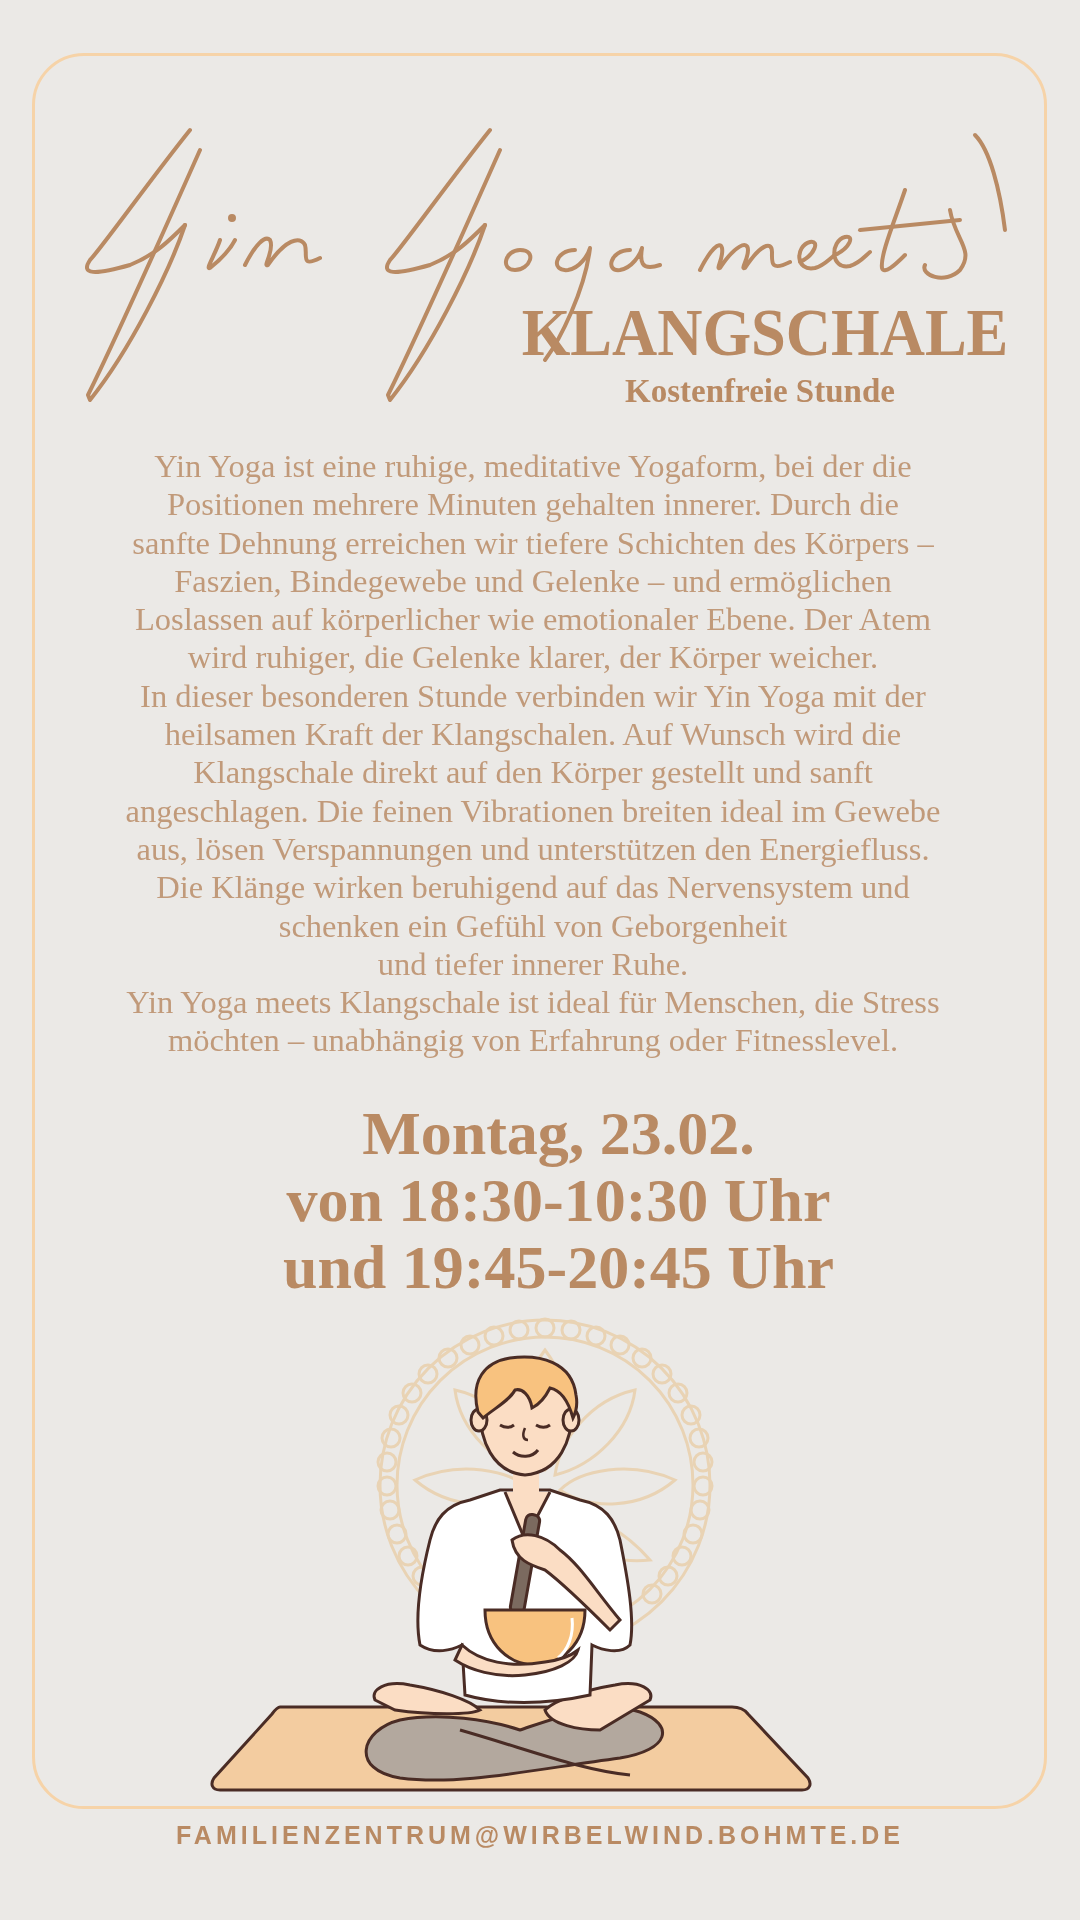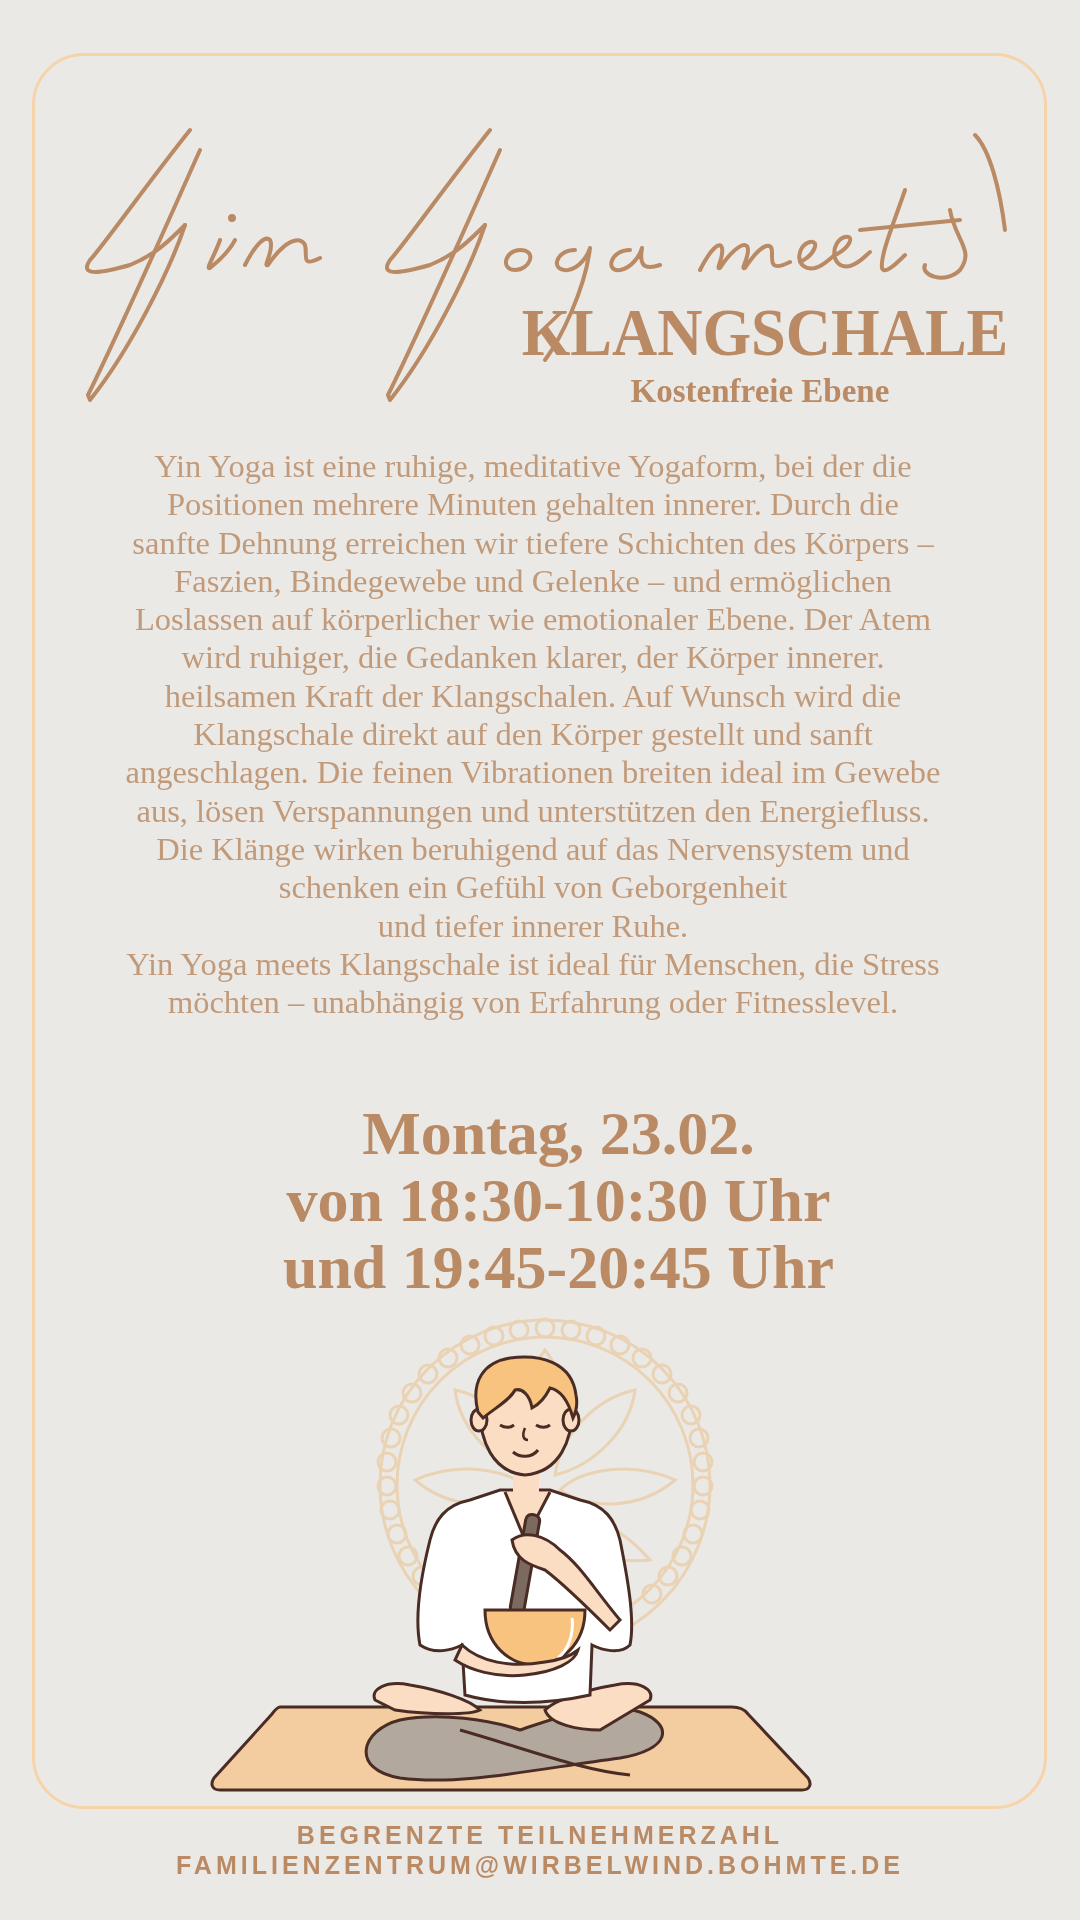--- a/index.html
+++ b/index.html
@@ -90,29 +90,30 @@
       <path d="M905 100 C895 130, 880 165, 882 178 C884 185, 895 175, 905 165"></path>
       <path d="M860 140 L960 130"></path>
 
       <path d="M950 120 C955 150, 975 160, 960 180 C945 195, 920 185, 925 175"></path>
       <path d="M975 45 C990 60, 1000 100, 1005 140"></path>
     </g>
   </svg>
 </div>
 
 <div class="klang">KLANGSCHALE</div>
-<div class="subtitle">Kostenfreie Ebene</div>
+<div class="subtitle">Kostenfreie Stunde</div>
 
 <div class="body-text">
   <div>Yin Yoga ist eine ruhige, meditative Yogaform, bei der die</div>
   <div>Positionen mehrere Minuten gehalten innerer. Durch die</div>
   <div>sanfte Dehnung erreichen wir tiefere Schichten des Körpers –</div>
   <div>Faszien, Bindegewebe und Gelenke – und ermöglichen</div>
   <div>Loslassen auf körperlicher wie emotionaler Ebene. Der Atem</div>
-  <div>wird ruhiger, die Gedanken klarer, der Körper innerer.</div>
+  <div>wird ruhiger, die Gelenke klarer, der Körper weicher.</div>
+  <div>In dieser besonderen Stunde verbinden wir Yin Yoga mit der</div>
   <div>heilsamen Kraft der Klangschalen. Auf Wunsch wird die</div>
   <div>Klangschale direkt auf den Körper gestellt und sanft</div>
   <div>angeschlagen. Die feinen Vibrationen breiten ideal im Gewebe</div>
   <div>aus, lösen Verspannungen und unterstützen den Energiefluss.</div>
   <div>Die Klänge wirken beruhigend auf das Nervensystem und</div>
   <div>schenken ein Gefühl von Geborgenheit</div>
   <div>und tiefer innerer Ruhe.</div>
   <div>Yin Yoga meets Klangschale ist ideal für Menschen, die Stress</div>
   <div>möchten – unabhängig von Erfahrung oder Fitnesslevel.</div>
 </div>
@@ -202,15 +203,14 @@
       <path d="M278 112 C270 80, 285 62, 310 58 C340 54, 372 62, 376 95 C378 105, 376 112, 373 118 C368 100, 360 90, 350 88 C345 98, 338 105, 332 108 C330 95, 322 88, 315 90 C310 100, 295 108, 283 118 Z" fill="#F8C27F" stroke="#4A2C25" stroke-width="3"></path>
       <path d="M300 125 C305 128, 310 128, 314 125" fill="none" stroke="#4A2C25" stroke-width="3"></path>
       <path d="M336 125 C341 128, 346 128, 350 125" fill="none" stroke="#4A2C25" stroke-width="3"></path>
       <path d="M325 128 C322 135, 323 140, 328 140" fill="none" stroke="#4A2C25" stroke-width="2.5"></path>
       <path d="M313 152 C320 158, 332 158, 338 150" fill="none" stroke="#4A2C25" stroke-width="3"></path>
     </g>
   </svg>
 </div>
 
 <div class="footer">
-  <div>BEGRENZTE TEILNEHMERZAHL</div>
   <div>FAMILIENZENTRUM@WIRBELWIND.BOHMTE.DE</div>
 </div>
 
 </body></html>

